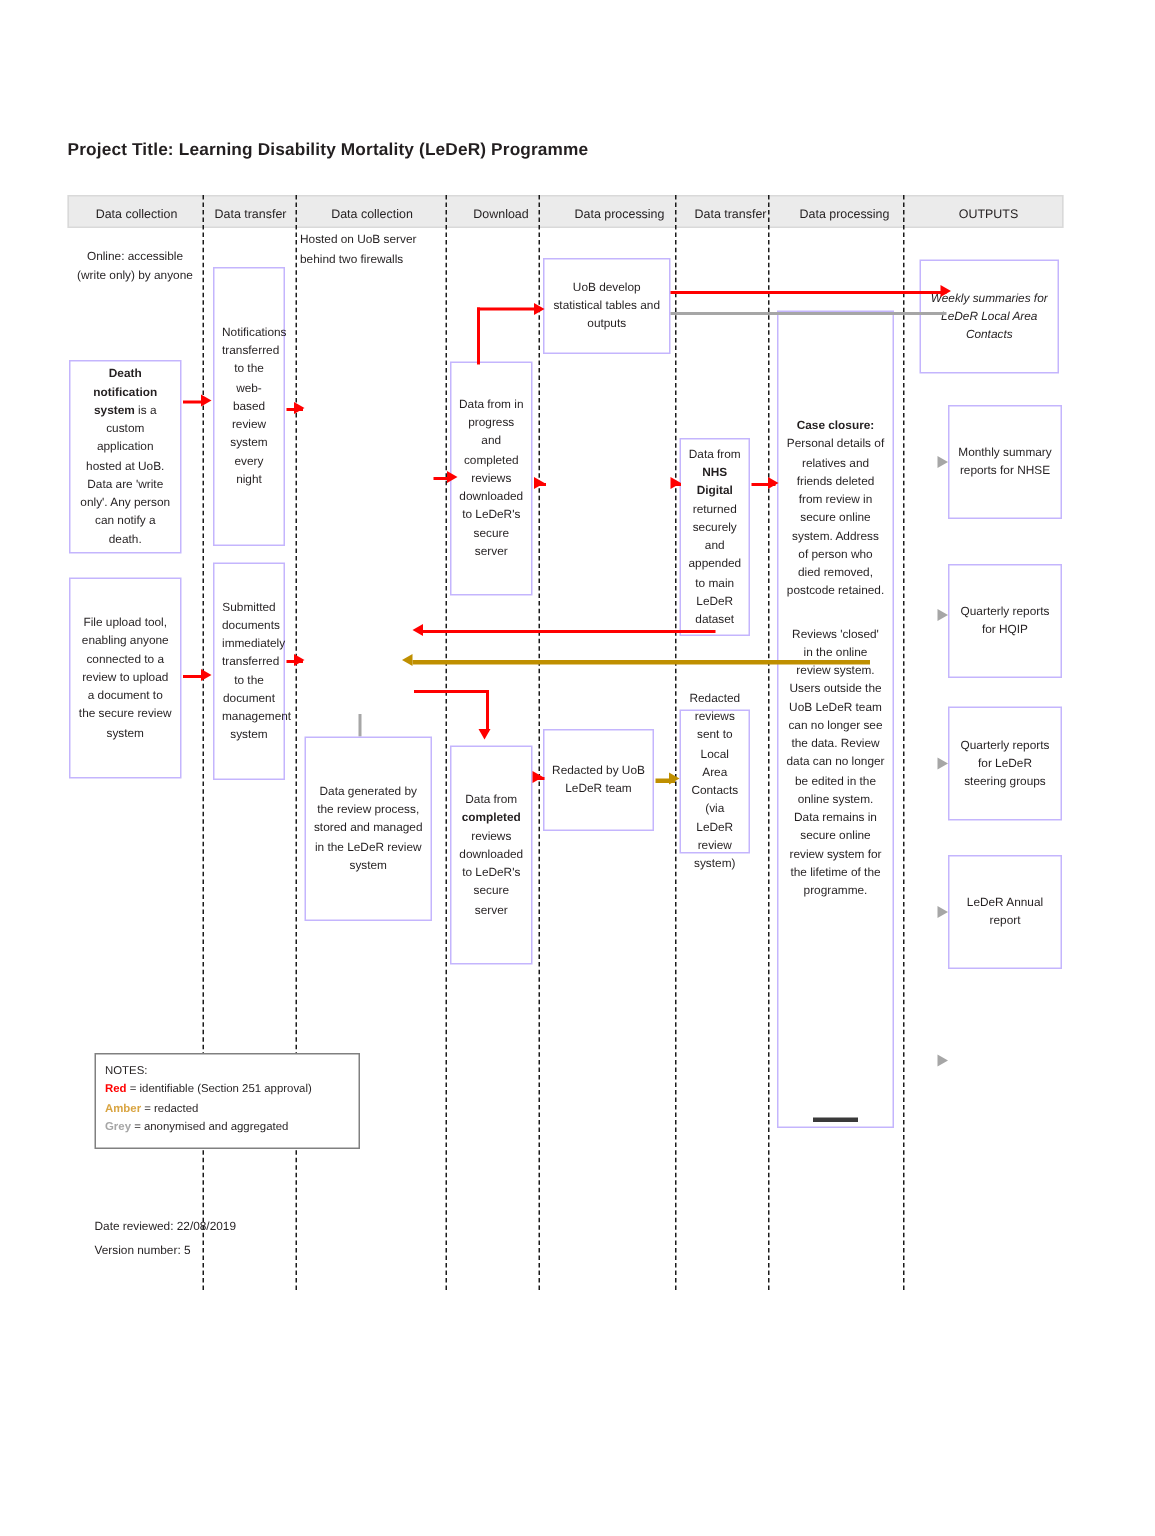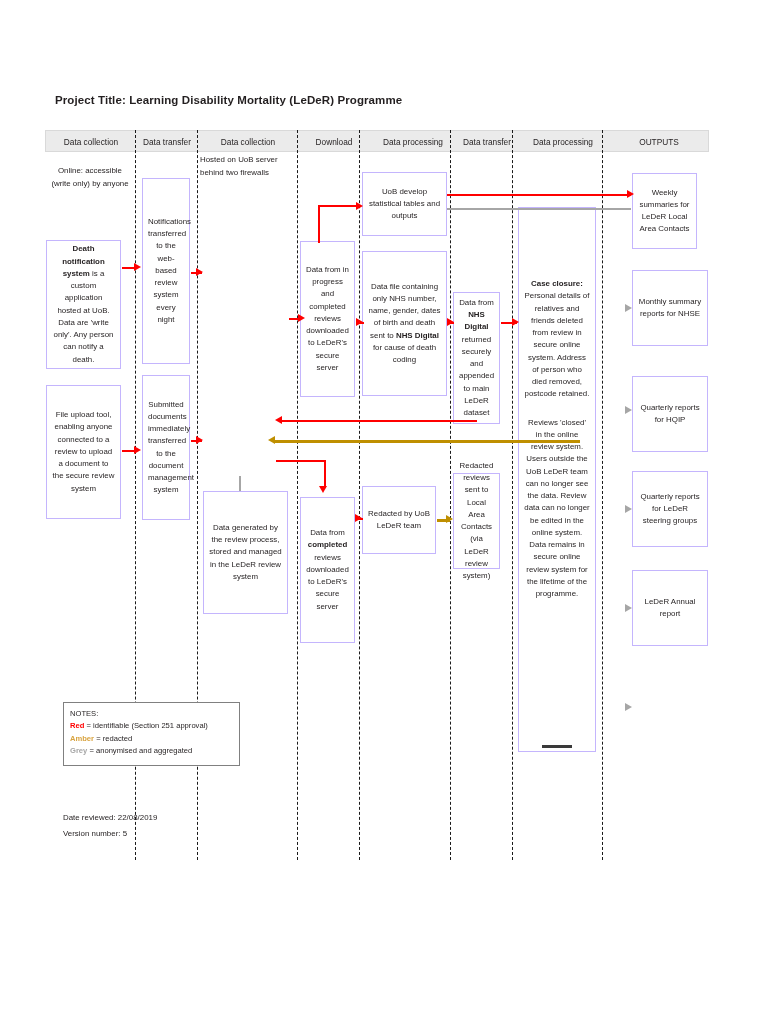--- a/index.html
+++ b/index.html
@@ -9,21 +9,20 @@
     color:#231f20;
     -webkit-font-smoothing:none;
   }
   #page{position:relative;width:770px;height:1024px;overflow:hidden;background:#fff;}
 
   
   #title{
     position:absolute;left:45px;top:94px;
     font-size:11.5px;font-weight:bold;letter-spacing:.1px;
     white-space:nowrap;
-    margin-left:10px;
   }
 
   
   #header-band{
     position:absolute;left:45px;top:130px;width:664px;height:22px;
     background:#ebebeb;border:1px solid #d9d9d9;box-sizing:border-box;
   }
   .hdr{
     position:absolute;top:0;height:22px;line-height:22px;
     text-align:center;font-size:8.3px;color:#231f20;
@@ -148,25 +147,20 @@
   <div class="box" style="left:300px;top:497px;width:55px;height:146px;">
     <span class="t">
       <span>Data from </span><b>completed</b><span> reviews downloaded to LeDeR's secure server</span>
     </span>
   </div>
 
   <div class="box" style="left:362px;top:172px;width:85px;height:64px;">
     <span class="t">UoB develop statistical tables and outputs</span>
   </div>
 
-  <div class="box" style="left:362px;top:251px;width:85px;height:145px;">
-    <span class="t">
-      <span>Data file containing only NHS number, name, gender, dates of birth and death sent to </span><b>NHS Digital</b><span> for cause of death coding</span>
-    </span>
-  </div>
 
   <div class="box" style="left:362px;top:486px;width:74px;height:68px;">
     <span class="t">Redacted by UoB LeDeR team</span>
   </div>
 
   <div class="box" style="left:453px;top:292px;width:47px;height:132px;">
     <span class="t">
       <span>Data from </span><b>NHS Digital</b><span> returned securely and appended to main LeDeR dataset</span>
     </span>
   </div>
@@ -177,21 +171,21 @@
 
   <div class="box" style="left:518px;top:207px;width:78px;height:545px;align-items:flex-start;padding-top:70px;">
     <span class="t" style="text-align:center;">
       <b>Case closure:</b><br>
       <span>Personal details of relatives and friends deleted from review in secure online system. Address of person who died removed, postcode retained.</span>
       <span style="display:block;height:16px;"></span>
       <span>Reviews 'closed' in the online review system. Users outside the UoB LeDeR team can no longer see the data. Review data can no longer be edited in the online system. Data remains in secure online review system for the lifetime of the programme.</span>
     </span>
   </div>
 
-  <div class="box" style="left:632px;top:173px;width:65px;height:76px;">
+  <div class="box" style="left:613px;top:173px;width:93px;height:76px;font-style:italic;">
     <span class="t">Weekly summaries for LeDeR Local Area Contacts</span>
   </div>
   <div class="box" style="left:632px;top:270px;width:76px;height:76px;">
     <span class="t">Monthly summary reports for NHSE</span>
   </div>
   <div class="box" style="left:632px;top:376px;width:76px;height:76px;">
     <span class="t">Quarterly reports for HQIP</span>
   </div>
   <div class="box" style="left:632px;top:471px;width:76px;height:76px;">
     <span class="t">Quarterly reports for LeDeR steering groups</span>

